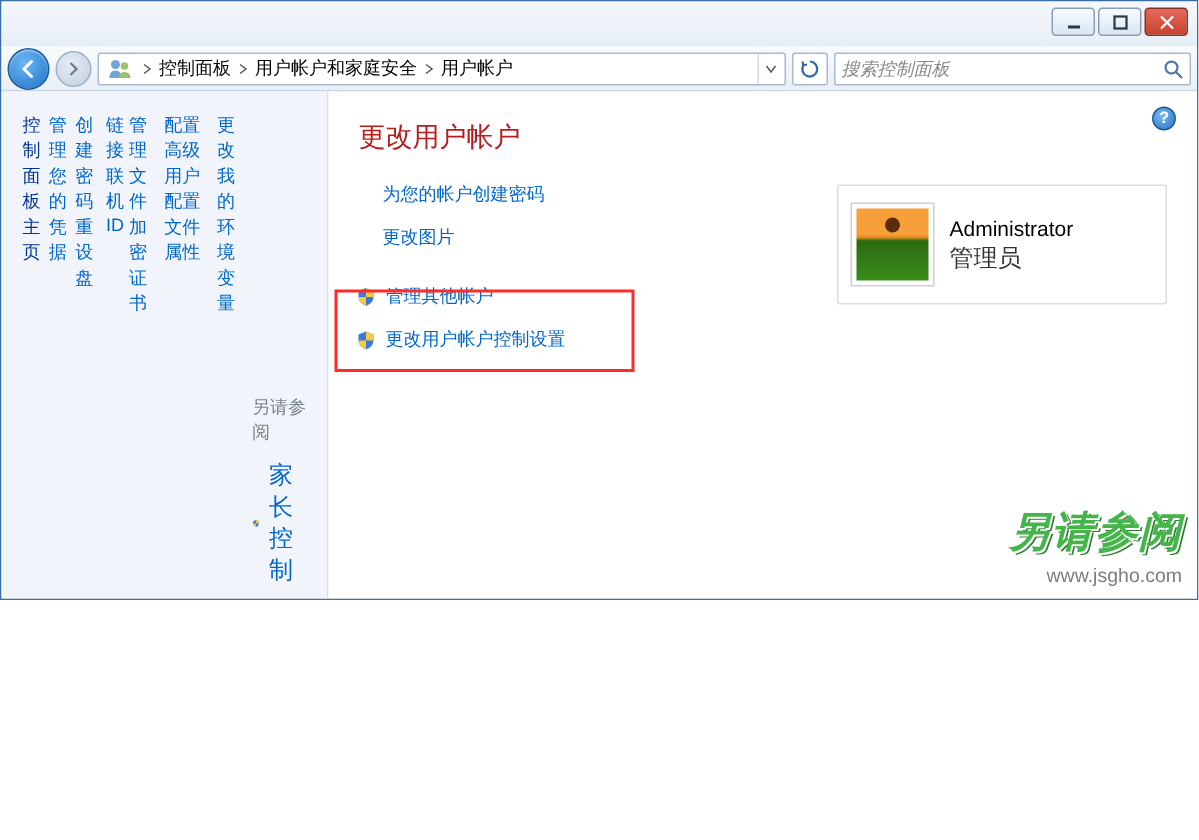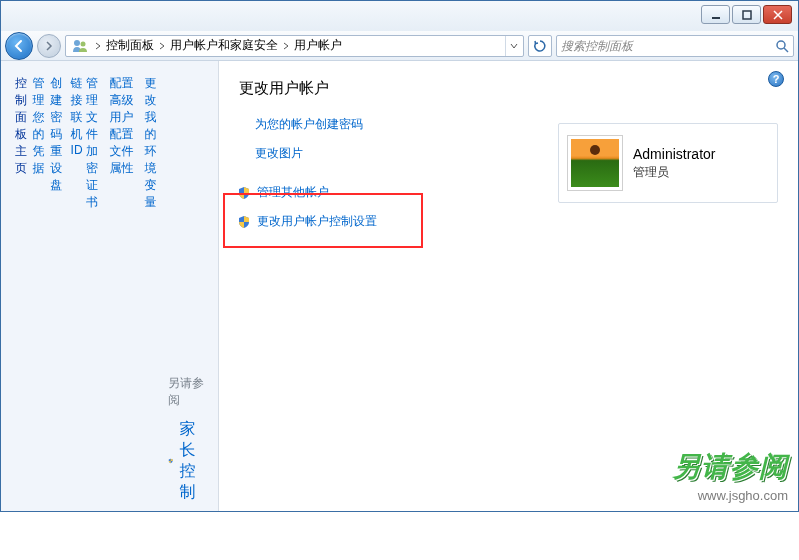--- a/index.html
+++ b/index.html
@@ -7,21 +7,21 @@
     width: 799px;
     height: 560px;
     font-family: "Microsoft YaHei", "Segoe UI", Tahoma, sans-serif;
     font-size: 12px;
     background: #fff;
     overflow: hidden;
     position: relative;
   }
   .window {
     width: 799px;
-    height: 512px;
+    height: 400px;
     border: 1px solid #3a6ea5;
     background: #fff;
     position: relative;
   }
   .titlebar {
     height: 30px;
     background: linear-gradient(to bottom, #f4f8fc 0%, #e6eef6 100%);
     display: flex;
     justify-content: flex-end;
     align-items: flex-start;
@@ -183,22 +183,22 @@
     width: 16px; height: 16px;
     border-radius: 50%;
     background: radial-gradient(circle at 40% 35%, #7bb9ef, #2a73c1);
     color: #fff;
     display: flex; align-items: center; justify-content: center;
     font-size: 11px;
     font-weight: bold;
     border: 1px solid #1a5a9e;
   }
   .main-heading {
-    color: #000000;
-    font-size: 15px;
+    color: #b91c1c;
+    font-size: 18px;
     font-weight: normal;
     margin-bottom: 18px;
   }
   .main-links { margin-left: 16px; }
   .main-link {
     display: flex;
     align-items: center;
     gap: 6px;
     color: #0066cc;
     font-size: 12px;
@@ -242,21 +242,21 @@
     transform: translateX(-50%);
     width: 10px; height: 10px;
     background: #5a2c0c;
     border-radius: 50%;
   }
   .user-info .username {
     font-size: 14px;
     color: #000;
   }
   .user-info .role {
-    font-size: 12px;
+    font-size: 16px;
     color: #333;
     margin-top: 2px;
   }
   .watermark {
     position: absolute;
     right: 10px;
     bottom: 8px;
     text-align: right;
     pointer-events: none;
   }

